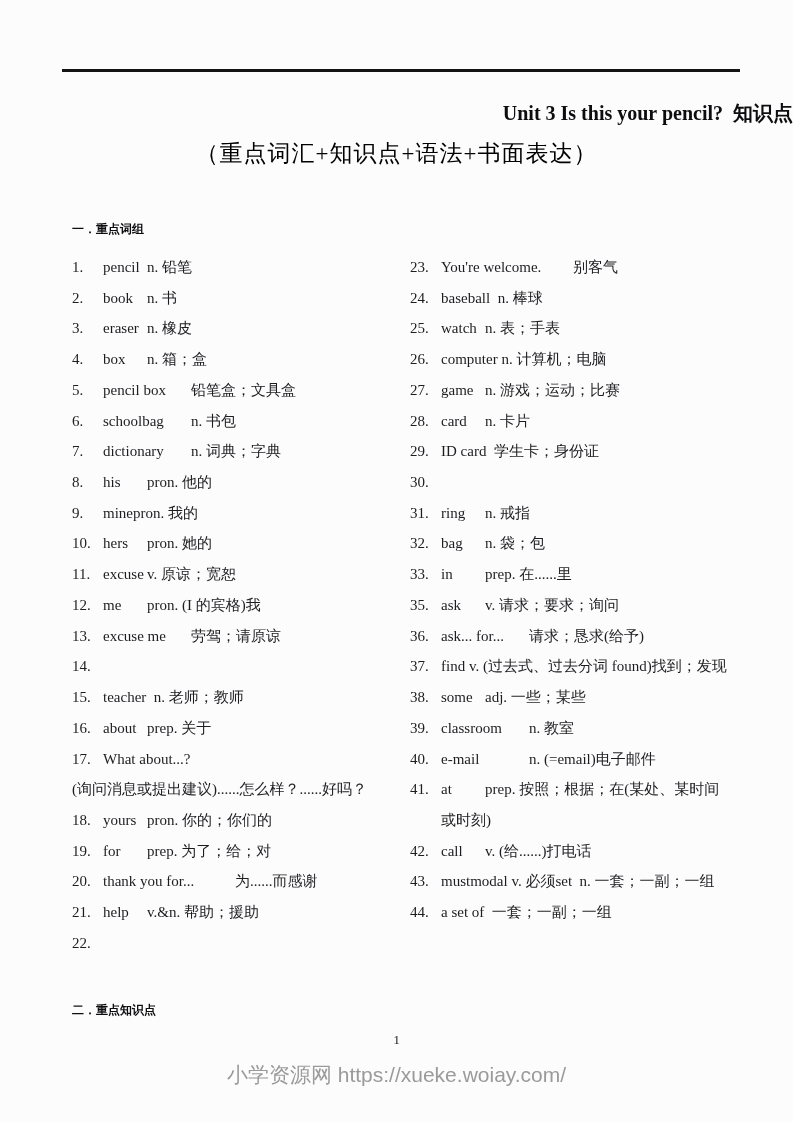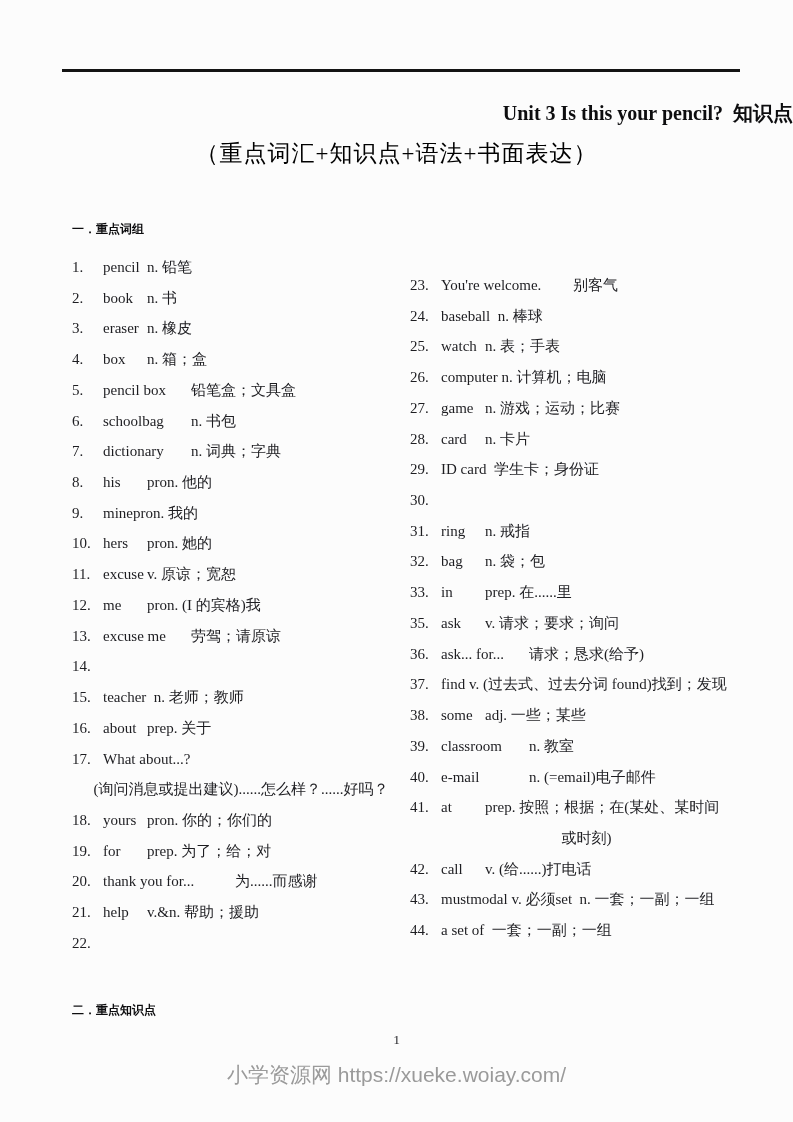--- a/index.html
+++ b/index.html
@@ -33,28 +33,28 @@
     font-size:12px;font-weight:bold;color:#0d0d0f;
   }
   #section1{top:221px;}
   #section2{top:1002px;}
   .cols{
     position:absolute;left:72px;top:252px;width:660px;
     display:flex;align-items:flex-start;
   }
   .col{font-size:15px;}
   .col-left{width:338px;flex:0 0 338px;}
-  .col-right{width:322px;flex:0 0 322px;margin-top:18px;}
+  .col-right{width:322px;flex:0 0 322px;}
   .item{display:flex;min-height:30.72px;line-height:30.72px;}
   .num{flex:0 0 31px;width:31px;}
   .txt{
     white-space:pre;
     -moz-tab-size:44px;tab-size:44px;
   }
-  .cont{min-height:30.72px;line-height:30.72px;white-space:pre;text-align:center;}
+  .cont{min-height:30.72px;line-height:30.72px;white-space:pre;}
   .cont.word{margin-left:31px;}
   .cont.none{margin-left:0;}
   .page-number{
     position:absolute;top:1032px;left:0;width:100%;
     text-align:center;font-size:13.5px;color:#2a2a2e;
   }
   .watermark{
     position:absolute;top:1061px;left:0;width:100%;
     text-align:center;
     font-family:"Liberation Sans","DejaVu Sans",sans-serif;

